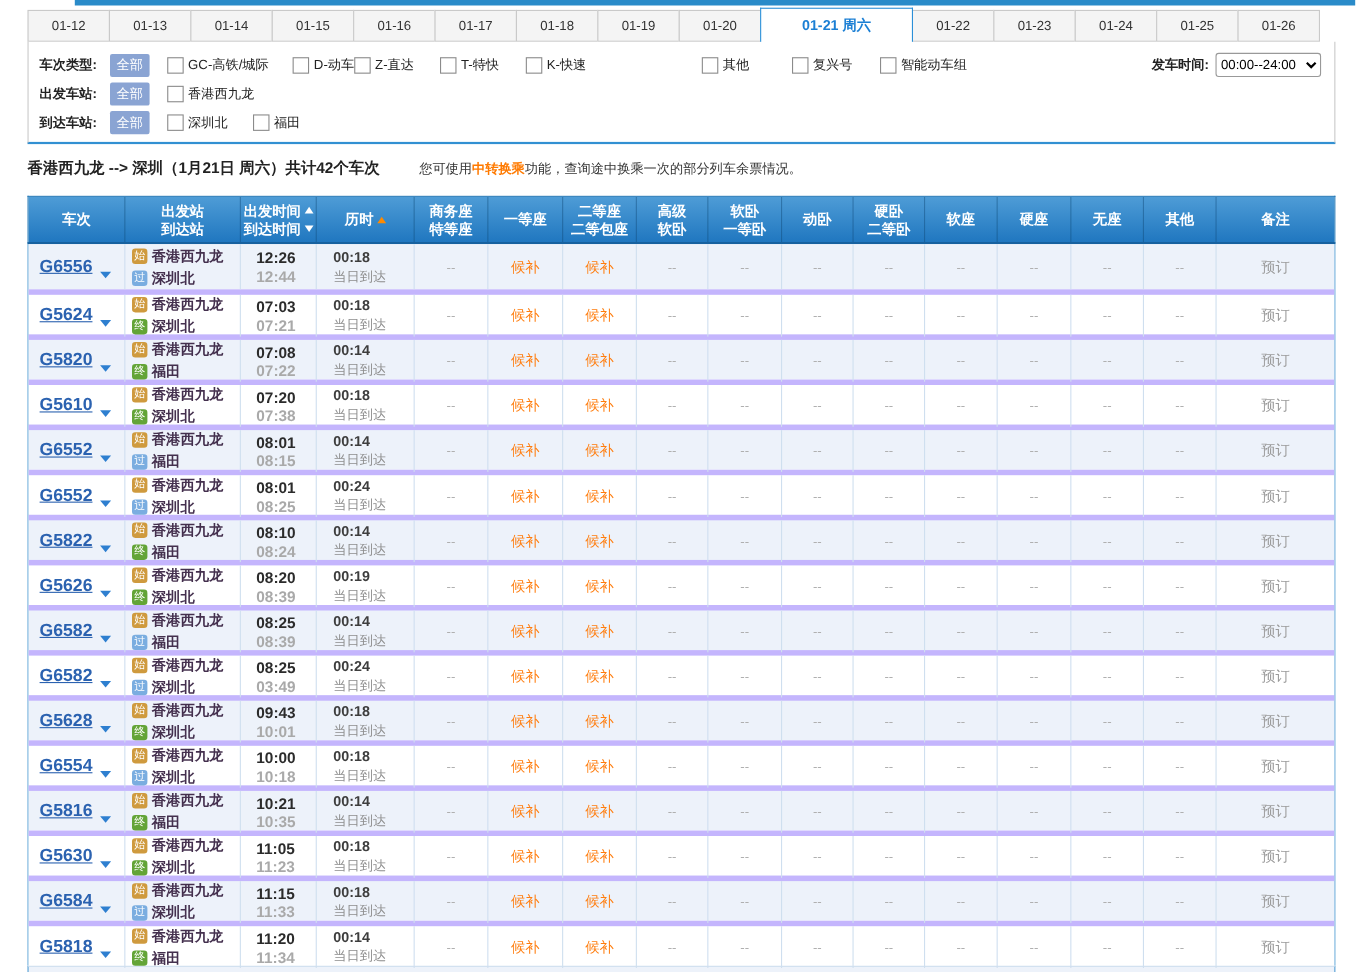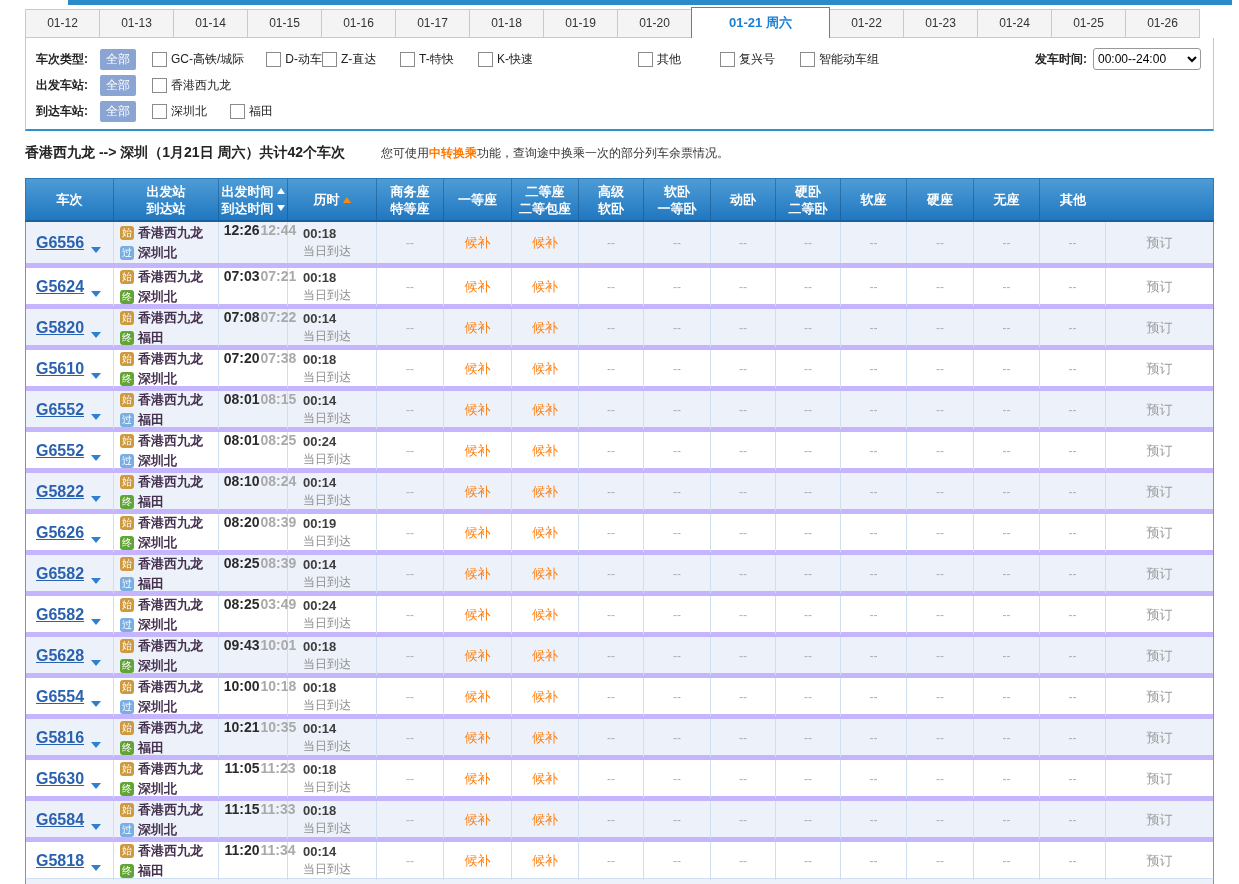--- a/index.html
+++ b/index.html
@@ -24,21 +24,21 @@
   .cb{width:13px;height:13px;border:1px solid #8b8b8b;background:#fff;margin-right:4px;flex:0 0 13px;}
   .cb-label{color:#222;white-space:nowrap;}
   .g1 .cb-item{width:78px;}
   .g1 .cb-item:nth-child(1){width:95px;}
   .g1 .cb-item:nth-child(2){width:75px;justify-content:flex-end;}
   .g1 .cb-item:nth-child(6){margin-left:82px;width:82px;}
   .g1 .cb-item:nth-child(7){width:80px;}
   .g2 .cb-item,.g3 .cb-item{width:78px;}
   .time-group{margin-left:auto;display:flex;align-items:center;}
   .time-label{font-weight:bold;margin-right:6px;}
-  .time-select{width:108px;height:22px;font-size:12px;border:1px solid #999;border-radius:3px;background:#fff;
+  .time-select{width:96px;height:22px;font-size:12px;border:1px solid #999;border-radius:3px;background:#fff;
        font-family:"Liberation Sans","DejaVu Sans",sans-serif;}
   
   .summary{position:absolute;left:25px;top:141px;width:1189px;height:24px;display:flex;align-items:center;}
   .route{font-size:14px;font-weight:bold;color:#222;}
   .tip{margin-left:36px;color:#333;}
   .tip-link{color:#ff7a00;font-weight:bold;cursor:pointer;}
   .sum-cbs{margin-left:auto;display:flex;align-items:center;}
   .sum-cbs .cb-item{margin-left:10px;}
   
   .ttable{position:absolute;left:25px;top:178px;width:1189px;
@@ -65,21 +65,21 @@
   .caret{width:0;height:0;border-left:5px solid transparent;border-right:5px solid transparent;
      border-top:6px solid #2e7fd0;display:inline-block;margin-left:7px;margin-top:14px;cursor:pointer;}
   .c-st{flex-direction:column;align-items:flex-start;justify-content:center;padding-left:6px;gap:2px;}
   .st-line{display:flex;align-items:center;}
   .badge{width:14px;height:14px;border-radius:3px;color:#fff;font-size:10px;line-height:14px;text-align:center;
      display:inline-block;margin-right:4px;flex:0 0 14px;}
   .b-start{background:#cf9a3e;}
   .b-pass{background:#7aade0;}
   .b-end{background:#63a437;}
   .st-name{font-weight:bold;font-size:13px;color:#44304e;white-space:nowrap;}
-  .c-time{flex-direction:row;align-items:flex-start;justify-content:center;padding-left:14px;gap:1px;}
+  .c-time{flex-direction:column;align-items:flex-start;justify-content:center;padding-left:14px;gap:1px;}
   .dep{font-size:14px;font-weight:bold;color:#2b2b2b;}
   .arrv{font-size:14px;font-weight:bold;color:#a9a9a9;}
   .c-dur{flex-direction:column;align-items:flex-start;justify-content:center;padding-left:15px;gap:2px;}
   .dur{font-size:13px;font-weight:bold;color:#3d3d3d;}
   .day{font-size:12px;color:#8e8e8e;}
   .seat{font-size:12px;color:#b0b0b0;}
   .seat.hb{font-size:13px;color:#ff7d0e;cursor:pointer;}
   .c-remark{font-size:13px;color:#9b9b9b;}
   .sliver{height:6px;background:#edf2fa;border-top:1px solid #cfdfef;
      border-left:1px solid #55a0d5;border-right:1px solid #55a0d5;}
@@ -276,20 +276,25 @@
         <div class="hcell">
           <div class="hline">
             <span>无座</span>
           </div>
         </div>
         <div class="hcell">
           <div class="hline">
             <span>其他</span>
           </div>
         </div>
+        <div class="hcell">
+          <div class="hline">
+            <span>备注</span>
+          </div>
+        </div>
       </div>
     <div class="tbody">
         <div class="trow">
     <div class="c c-train">
       <a class="train-link">G6556</a>
       <span class="caret"></span>
     </div>
     <div class="c c-st">
       <div class="st-line">
               <span class="badge b-start">始</span>

